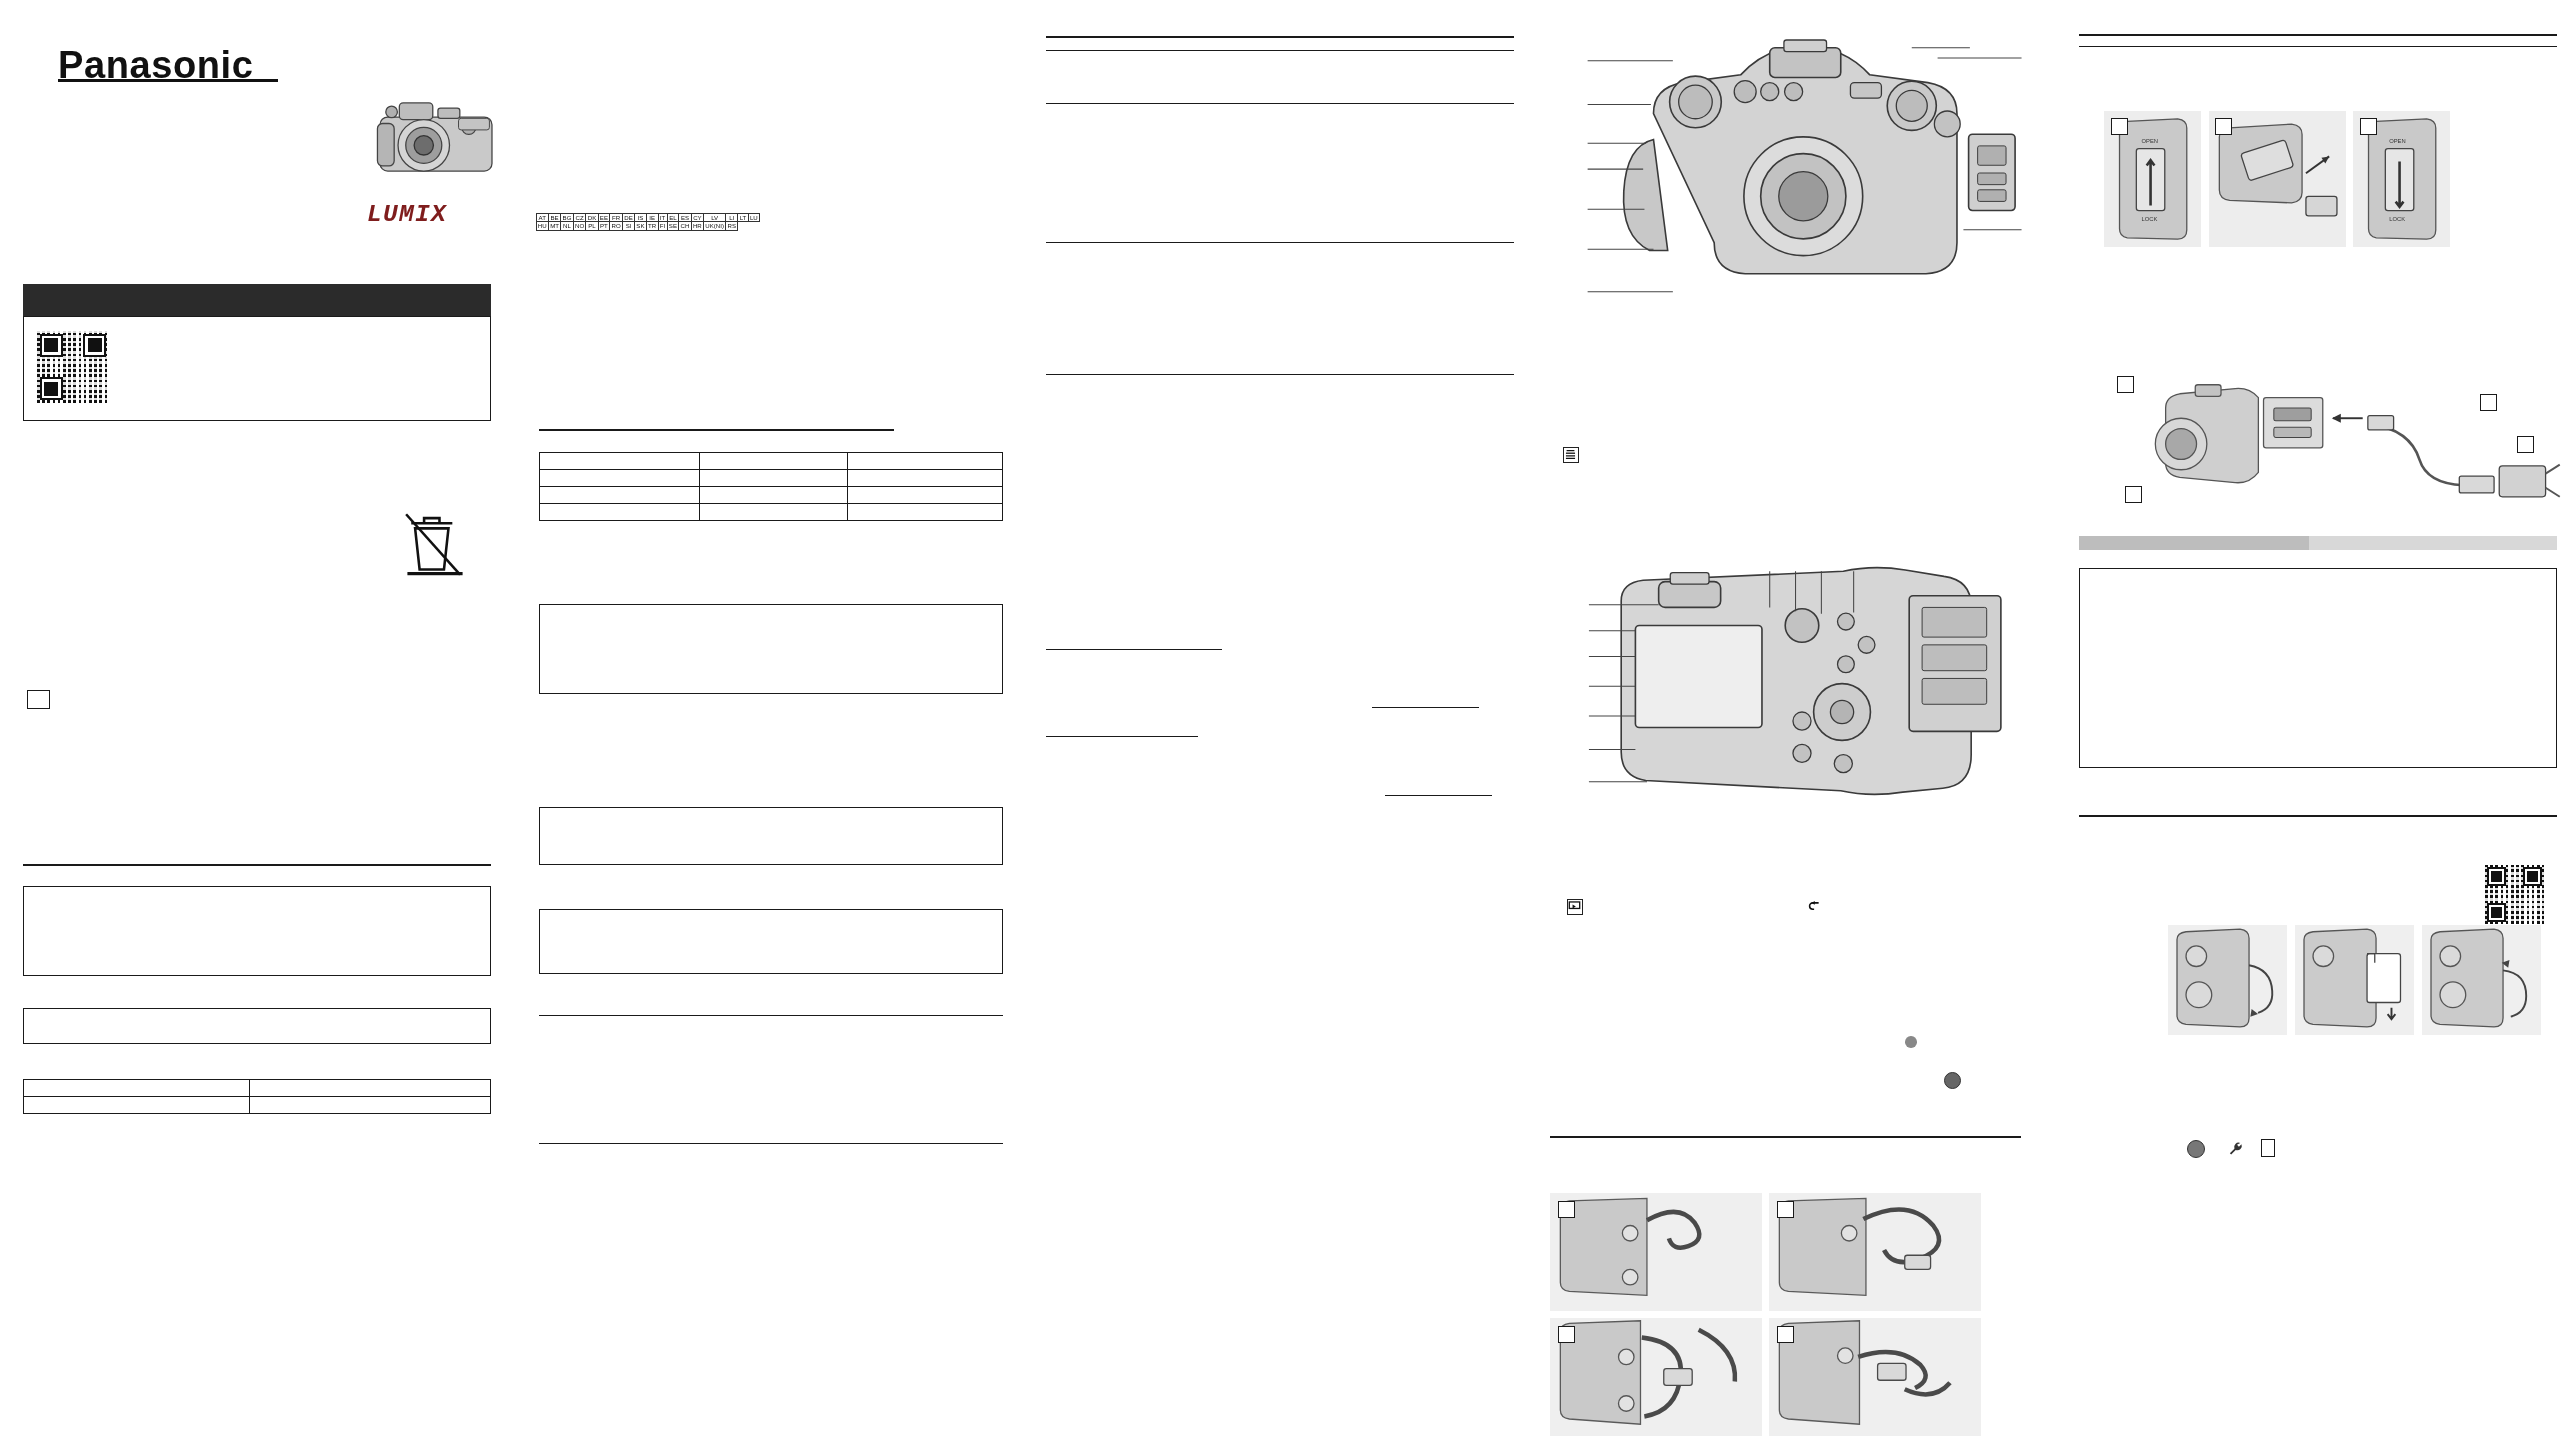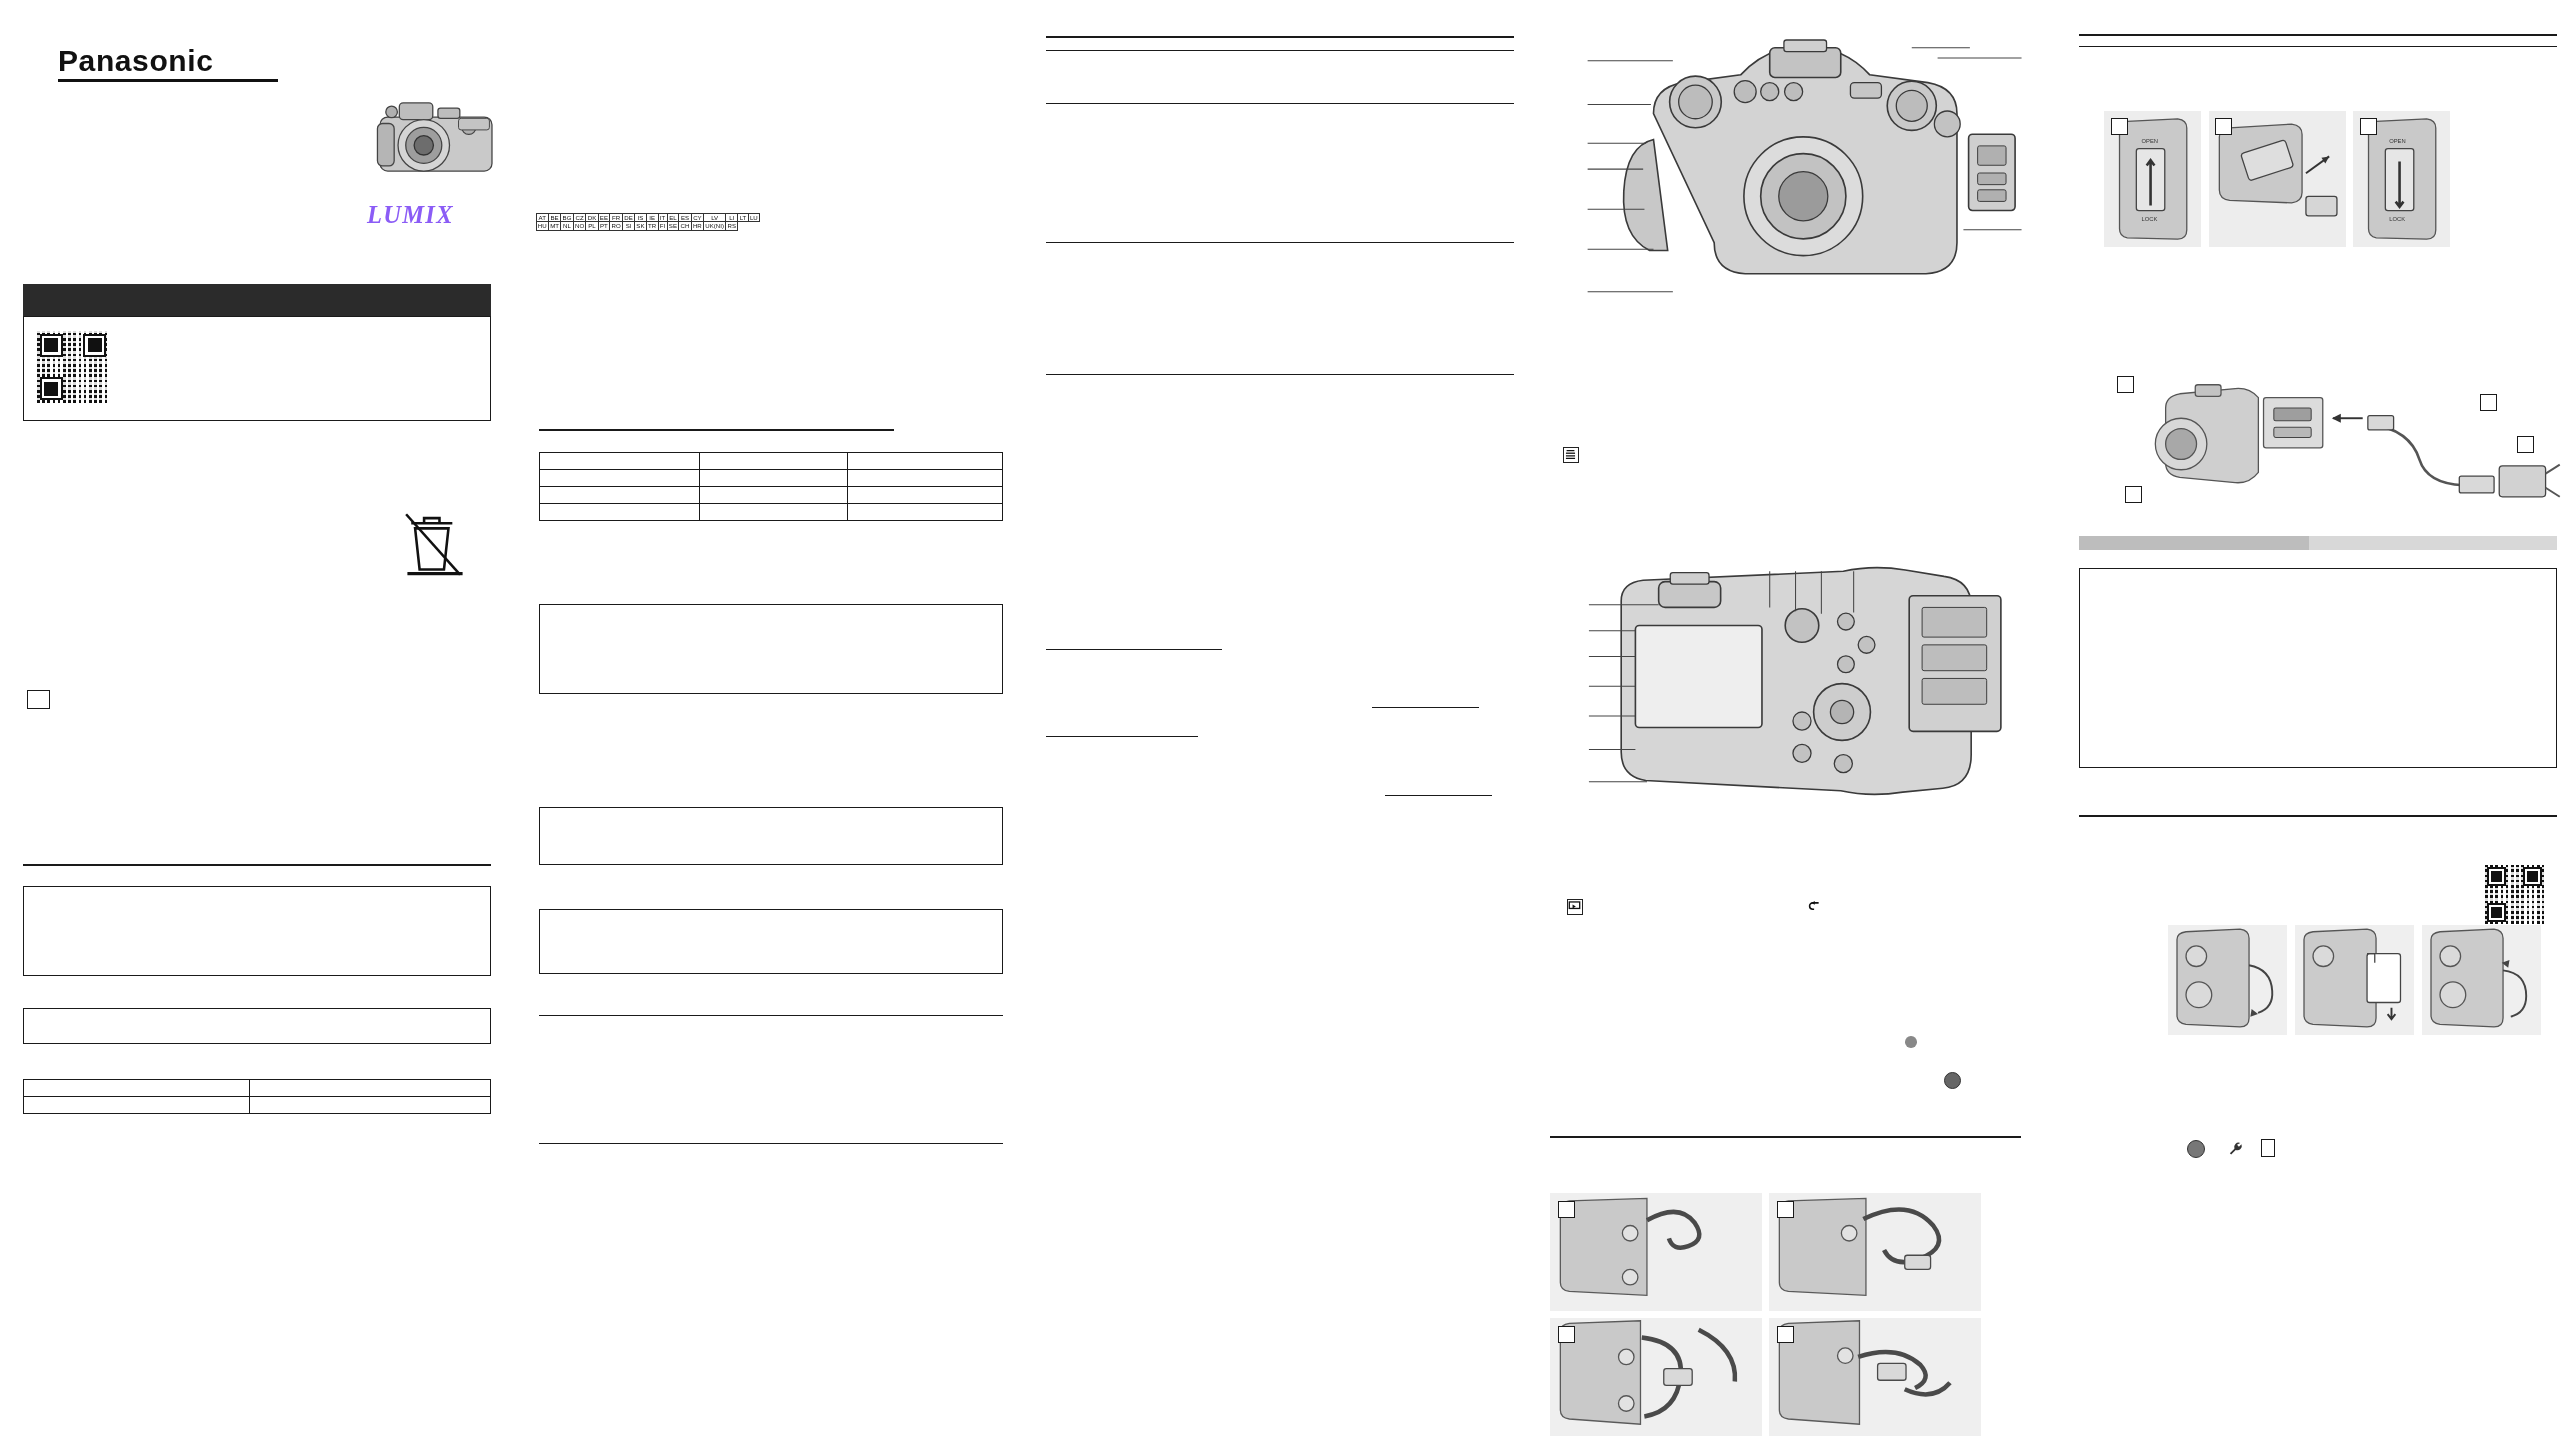--- a/index.html
+++ b/index.html
@@ -44,36 +44,36 @@
     position: absolute;
     background: #2b2b2b;
   }
 
   
   .pana-logo {
     position: absolute;
     font-family: "Liberation Sans", sans-serif;
     font-weight: bold;
     letter-spacing: 0.6px;
-    font-size: 30px;
+    font-size: 38px;
     color: #111;
   }
   .pana-underline {
     position: absolute;
     height: 2.6px;
     background: #111;
   }
   .lumix-logo {
     position: absolute;
-    font-family: Liberation Serif, serif;
+    font-family: Liberation Mono, monospace;
     font-weight: bold;
     font-style: italic;
     font-size: 24.5px;
     letter-spacing: 1.3px;
-    color: #8b5cf6;
+    color: #7f1d1d;
   }
 
   
   .qr {
     position: absolute;
     background-color: #111;
     background-image:
       repeating-linear-gradient(90deg, #111 0 2.6px, #fff 2.6px 5.2px),
       repeating-linear-gradient(0deg, #111 0 2.6px, transparent 2.6px 5.2px);
     background-blend-mode: normal;

